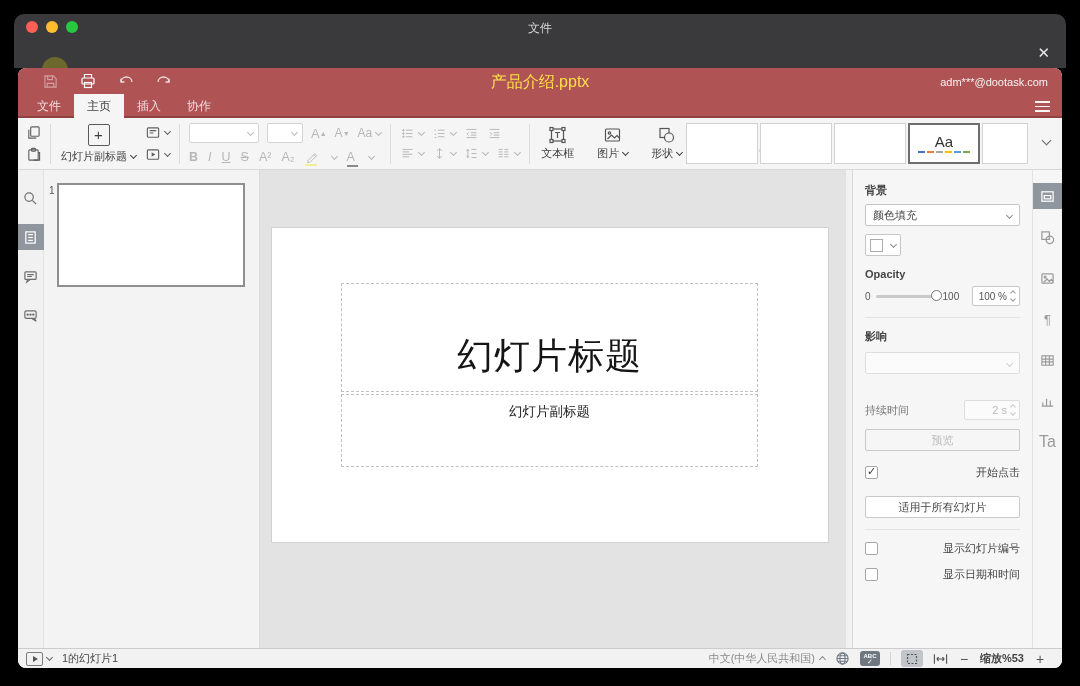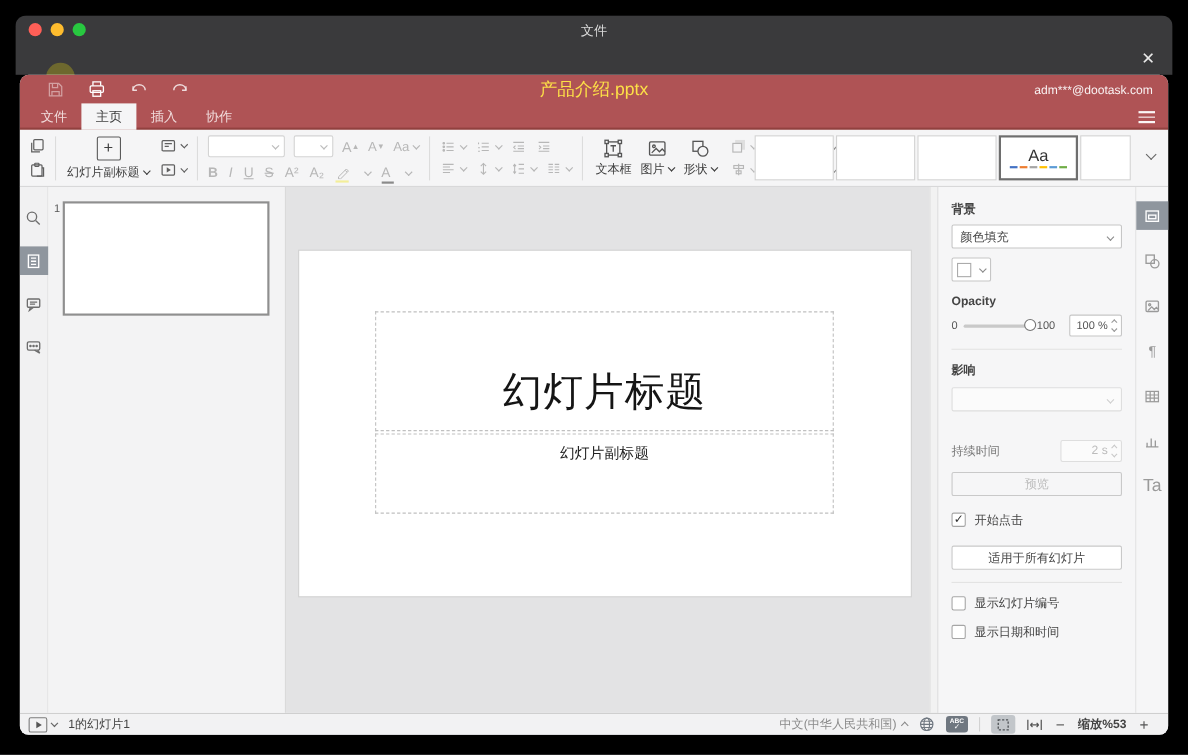--- a/index.html
+++ b/index.html
@@ -40,21 +40,21 @@
   .addslide { display:flex; flex-direction:column; align-items:center; gap:3px; padding:0 5px; }
   .plusbox { width:22px; height:22px; border:1.5px solid #5a5a5a; border-radius:2px; font-size:15px; line-height:19px; text-align:center; color:#3f3f3f; }
   .smalllabel { font-size:11px; color:#404040; white-space:nowrap; display:flex; align-items:center; }
   .combo { background:#fff; border:1px solid #d4d4d4; border-radius:2px; height:20px; display:flex; align-items:center; justify-content:flex-end; padding:0 5px; color:#bcbcbc; }
   .fontletters { font-size:12.5px; color:#b7b7b7; display:flex; gap:10px; align-items:center; }
   .fontletters span { display:inline-block; }
   .penbar { position:relative; }
   .penbar::after { content:""; position:absolute; left:0; bottom:-3px; width:12px; height:2.5px; background:#f3ee9a; }
   .colA { position:relative; }
   .colA::after { content:""; position:absolute; left:0; bottom:-3px; width:11px; height:2.5px; background:#8a8a8a; }
-  .insgroup { display:flex; gap:8px; align-items:flex-start; padding:0 6px; }
+  .insgroup { display:flex; gap:23px; align-items:flex-start; padding:0 6px; }
   .inscol { display:flex; flex-direction:column; align-items:center; gap:2px; color:#555; }
   .gallery { position:absolute; right:34px; top:5px; display:flex; gap:2px; }
   .thbox { width:72px; height:41px; background:#fff; border:1px solid #d2d2d2; }
   .thbox.sel { border:2px solid #6e6e6e; display:flex; flex-direction:column; align-items:center; justify-content:center; gap:2px; }
   .thAa { font-size:15px; color:#333; line-height:15px; }
   .colorbar { display:flex; gap:2px; }
   .colorbar span { width:7px; height:2.5px; display:block; }
   .gal-chev { position:absolute; right:12px; top:21px; color:#666; }
 
   
@@ -87,21 +87,21 @@
   .knob { position:absolute; right:-4px; top:-4.5px; width:11px; height:11px; border-radius:50%; background:#fff; border:1.5px solid #757575; }
   .spin { height:20px; border:1px solid #c6c6c6; border-radius:2px; background:#fff; display:flex; align-items:center; justify-content:flex-end; gap:4px; padding:0 4px; margin-left:auto; }
   .spin.disabled { border-color:#dedede; background:#fbfbfb; color:#bcbcbc; }
   .spincar { display:flex; flex-direction:column; gap:2px; color:#9a9a9a; }
   .spincar .chev { width:4px; height:4px; margin:0 0 0 0; }
   .rp-hr { border:none; border-top:1px solid #e3e3e3; margin:11px 0; }
   .rowflex { display:flex; align-items:center; margin-top:26px; }
   .rp-btn { width:100%; height:22px; border:1px solid #c9c9c9; border-radius:2px; background:transparent; font-size:11px; margin-top:9px; font-family:inherit; }
   .rp-btn.disabled { color:#bcbcbc; }
   .rp-btn.normal { background:#fff; color:#444; }
-  .cbrow { display:flex; align-items:center; margin-top:11px; gap:8px; }
+  .cbrow { display:flex; align-items:center; margin-top:11px; gap:8px;justify-content:space-between; }
   .cb { width:13px; height:13px; border:1px solid #a6a6a6; border-radius:2px; background:#fff; position:relative; flex:0 0 13px; }
   .cb.checked::after { content:"✓"; position:absolute; left:1px; top:-2px; font-size:11px; font-weight:bold; color:#333; }
   .rightstrip { width:30px; background:#f6f6f7; border-left:1px solid #e3e3e3; display:flex; flex-direction:column; align-items:center; padding-top:13px; gap:15px; color:#9a9a9a; }
   .rsbtn { width:30px; height:26px; display:flex; align-items:center; justify-content:center; }
   .rsbtn.sel { background:#8f969e; color:#fff; }
   .rs-glyph { font-size:13px; }
 
   
   .statusbar { height:20px; background:#f2f2f3; border-top:1px solid #cbcbcb; display:flex; align-items:center; padding:0 16px 0 8px; font-size:11px; color:#444; }
   .playbox { width:17px; height:14px; border:1px solid #7c7c7c; border-radius:2px; display:flex; align-items:center; justify-content:center; color:#555; }

